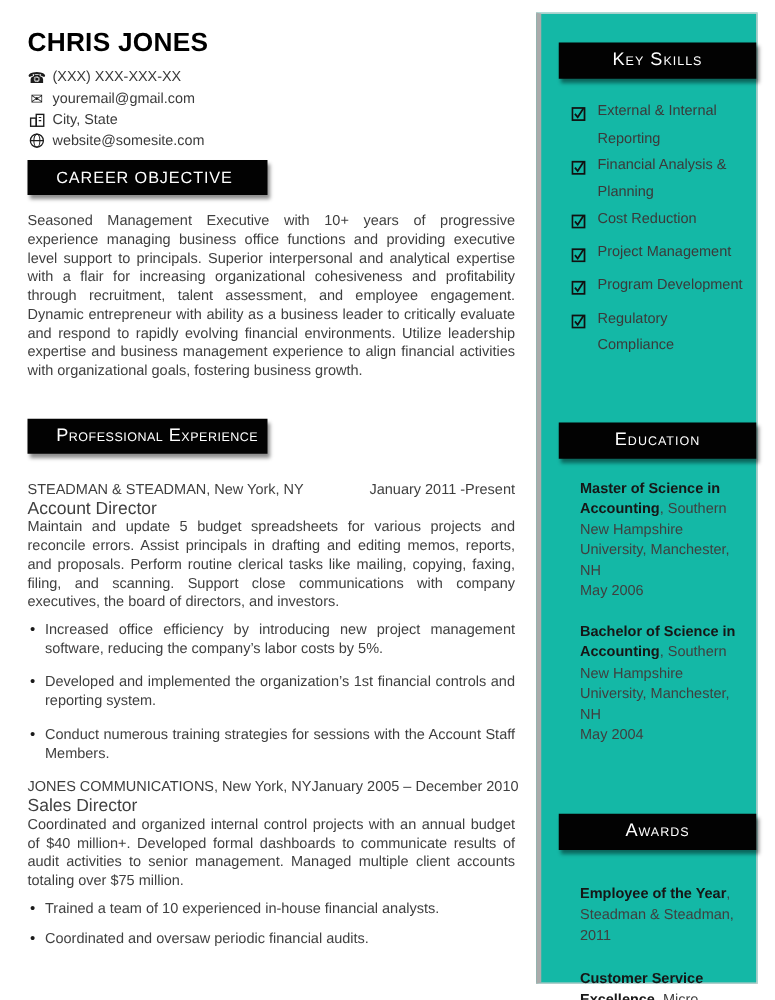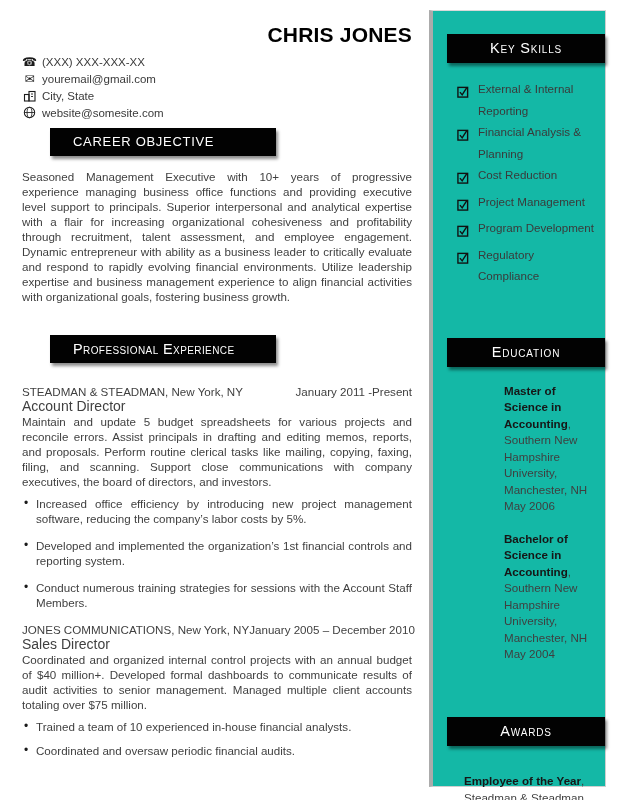--- a/index.html
+++ b/index.html
@@ -10,34 +10,34 @@
     color: #3f3f3f;
     position: relative;
     overflow: hidden;
   }
   .sheet { position: relative; width: 620px; height: 800px; background: #fff; }
 
   
   .main { position: absolute; left: 22px; top: 22px; width: 390px; }
   .name {
     font-size: 21px; font-weight: bold; color: #000;
-    letter-spacing: 0.2px; line-height: 26px; text-align: right;
+    letter-spacing: 0.2px; line-height: 26px;
   }
   .contacts { margin-top: 5px; }
   .contact-row { display: flex; align-items: center; height: 17px; font-size: 11.5px; color: #3a3a3a; }
   .contact-row .cicon { width: 15px; height: 14px; margin-right: 5px; display: inline-flex; align-items: center; justify-content: center; }
   .glyph-icon { font-family: "DejaVu Sans", sans-serif; font-size: 12px; color: #1c1c1c; line-height: 14px; }
 
   .banner {
     background: #020202; color: #fff;
     box-shadow: 2px 3px 3px rgba(0,0,0,0.45);
   }
   .banner-left {
-    width: 226px; height: 28px; line-height: 28px;
-    padding-left: 23px; margin-top: 7px; margin-left: 28px;
+    width: 192px; height: 28px; line-height: 28px;
+    padding-left: 23px; margin-top: 7px;
   }
   .banner-left.caps-label { font-size: 13px; letter-spacing: 0.7px; }
   .banner-left.sc-label { font-variant: small-caps; font-size: 14.5px; letter-spacing: 0.4px; }
 
   .objective {
     margin-top: 13px;
     font-size: 11.6px; line-height: 15px;
     text-align: justify; color: #3f3f3f;
   }
   .exp-banner { margin-top: 31px; }
@@ -74,21 +74,21 @@
   }
   .banner-side {
     margin: 23px 0 0 14px; height: 29px; line-height: 29px;
     text-align: center;
     font-variant: small-caps; font-size: 14.5px; letter-spacing: 0.8px;
   }
   ul.skills { list-style: none; margin: 15px 10px 0 24px; }
   ul.skills li { display: flex; align-items: flex-start; font-size: 11.6px; line-height: 21.5px; color: #3a3a3a; }
   ul.skills .chk { flex: 0 0 12px; margin: 5px 9px 0 0; }
   .edu-block { margin: 16px 12px 0 31px; font-size: 11.6px; line-height: 16.5px; }
-  .edu-entry { margin-bottom: 16px; margin-left: 40px; }
+  .edu-entry { margin-bottom: 16px; }
   .strong-run { font-weight: bold; color: #161616; }
   .awards-banner { margin-top: 54px; }
   .awards-block { margin: 26px 12px 0 31px; font-size: 11.6px; line-height: 17px; }
   .award-entry { margin-bottom: 17px; }
   .edu-banner { margin-top: 51px; }
 </style>
 </head>
 <body>
 
 <div class="sheet">

